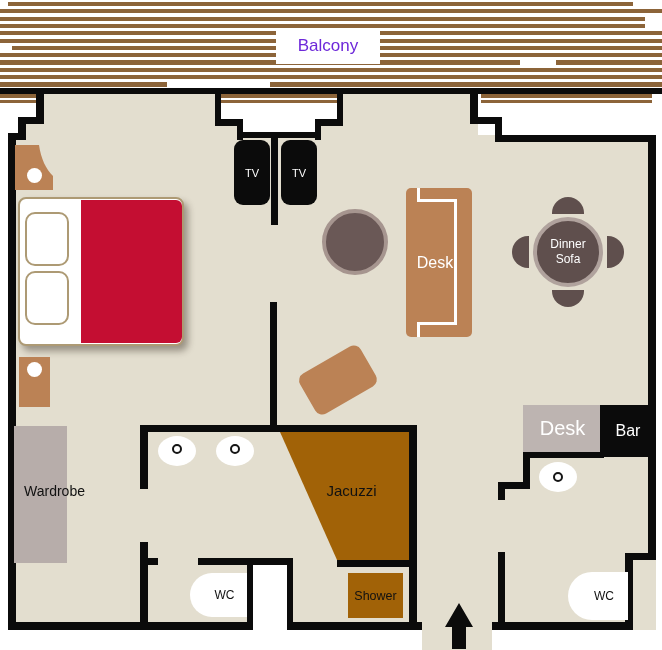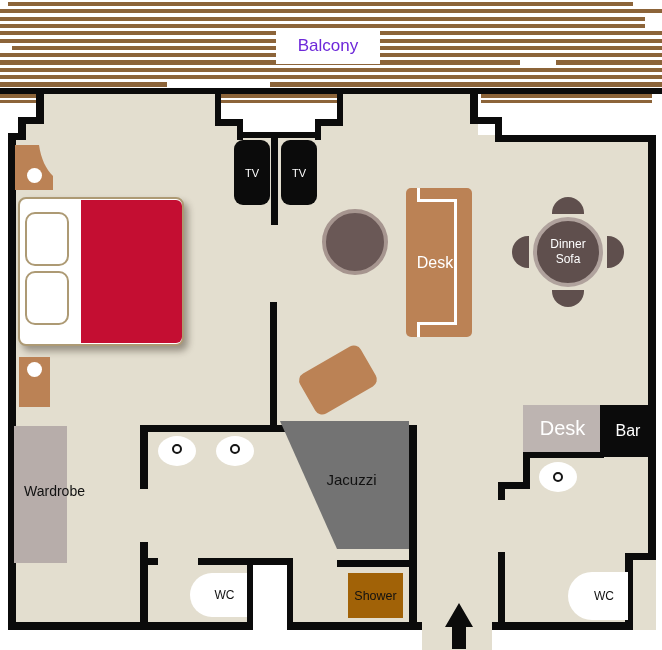--- a/index.html
+++ b/index.html
@@ -163,21 +163,21 @@
     <span>Bar</span>
   </div>
 
   <div class="sink" style="left:158px;top:436px"></div>
   <div class="faucet" style="left:172px;top:444px"></div>
   <div class="sink" style="left:216px;top:436px"></div>
   <div class="faucet" style="left:230px;top:444px"></div>
   <div class="sink" style="left:539px;top:462px"></div>
   <div class="faucet" style="left:553px;top:472px"></div>
 
-  <div class="abs" style="left:280px;top:421px;width:129px;height:128px;background:#737373;clip-path:polygon(0 0,100% 0,100% 100%,44.2% 100%)">
+  <div class="abs" style="left:280px;top:432px;width:129px;height:128px;background:#a16207;clip-path:polygon(0 0,100% 0,100% 100%,44.2% 100%)">
     <div class="abs label-b" style="left:0;right:0;top:50px;text-align:center;padding-left:14px;font-size:15px">Jacuzzi</div>
   </div>
   <div class="abs center label-b" style="left:348px;top:573px;width:55px;height:45px;background:#a16207;font-size:12.5px">
     <span>Shower</span>
   </div>
   <div class="abs center label-b" style="left:190px;top:573px;width:57px;height:44px;background:#fff;border-radius:22px 0 0 22px;padding-left:12px;font-size:12px">
     <span>WC</span>
   </div>
   <div class="abs center label-b" style="left:568px;top:572px;width:60px;height:48px;background:#fff;border-radius:24px 0 0 24px;padding-left:12px;font-size:12px">
     <span>WC</span>

